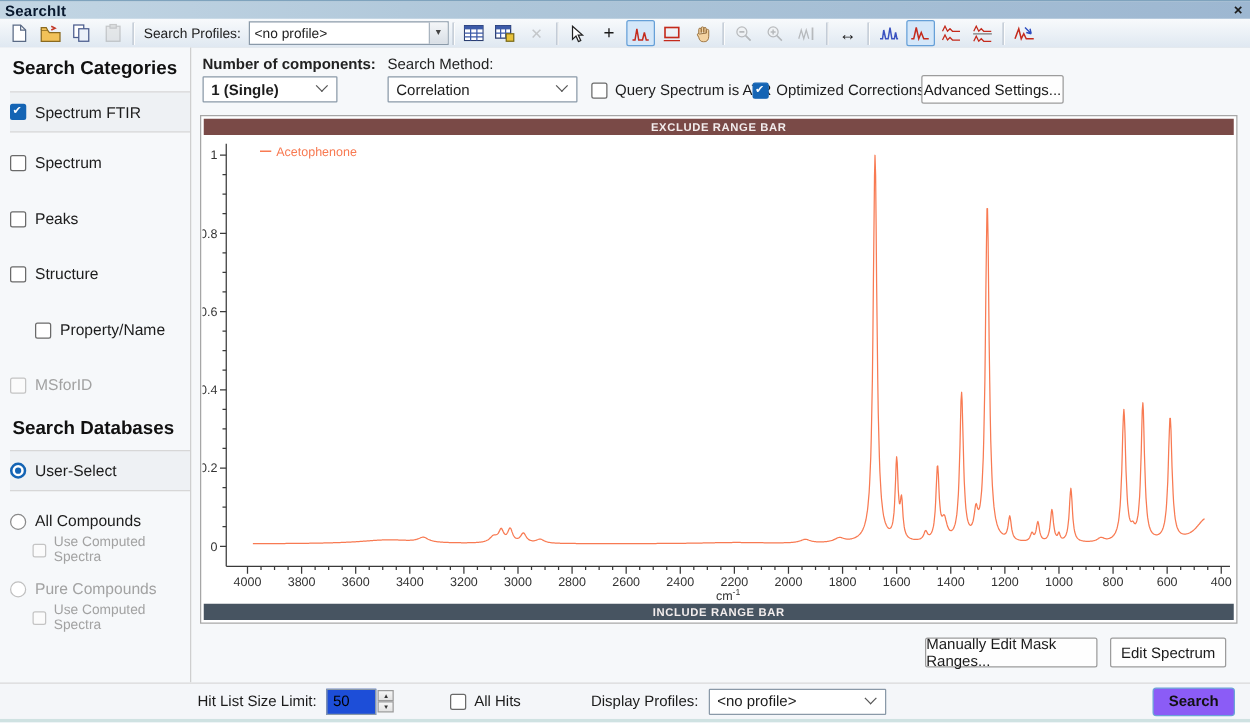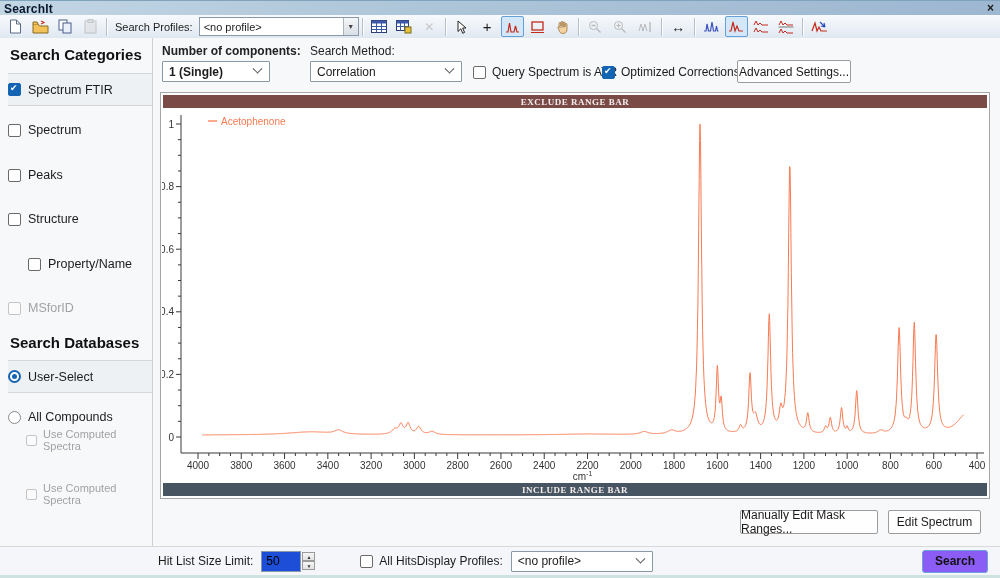--- a/index.html
+++ b/index.html
@@ -54,21 +54,21 @@
   .combo .val{flex:1;padding-left:6px;font-size:12px;}
   .combo .val.b{font-weight:bold;}
   .chev{width:6px;height:6px;border-right:1.4px solid #555;border-bottom:1.4px solid #555;transform:rotate(45deg) translate(-2px,-2px);margin-right:8px;flex:none;}
   .cbrow{position:absolute;display:flex;align-items:center;}
   .cbrow .lbl{margin-left:6px;font-size:12px;}
   .pbtn{position:absolute;background:#fefefe;border:1px solid #9c9c9c;border-radius:2px;font-size:12px;color:#1a1a1a;
         display:flex;align-items:center;justify-content:center;box-sizing:border-box;}
   
   .chart-panel{position:absolute;left:160px;top:54px;width:830px;height:407px;background:#fff;border:1px solid #a6a6a6;box-sizing:border-box;}
   .range-bar{position:absolute;left:2px;right:2px;height:13px;color:#f3eded;font-size:9px;letter-spacing:.5px;
-    display:flex;align-items:center;justify-content:center;font-weight:bold;font-family:Liberation Serif, serif;}
+    display:flex;align-items:center;justify-content:center;font-weight:bold;}
   .range-bar.top{top:2px;background:#7a4a47;}
   .range-bar.bot{bottom:2px;background:#475461;}
   #spectrum-svg{position:absolute;left:1px;top:16px;}
   
   .maskrow{position:absolute;left:158px;top:473px;height:24px;display:flex;align-items:center;}
   
   .footer{position:absolute;left:0;right:0;top:508px;bottom:0;border-top:1px solid #d9d9d9;background:#f4f6f9;
     display:flex;align-items:center;padding-left:158px;box-sizing:border-box;}
   .finput{width:30px;height:19px;border:1px solid #8a99a8;background:#1d4ed8;font-size:12px;padding:0 4px;font-family:inherit;}
   .spin{display:flex;flex-direction:column;margin-left:1px;}
@@ -254,20 +254,24 @@
       <span class="rb on"></span>
       <span class="lbl b">User-Select</span>
     </div>
     <div class="sb-row" style="top:367px;">
       <span class="rb"></span>
       <span class="lbl">All Compounds</span>
     </div>
     <div class="sb-row sub" style="top:392px;">
       <span class="cb sm dis"></span>
       <span class="lbl">Use Computed Spectra</span>
+    </div>
+    <div class="sb-row" style="top:421px;">
+      <span class="rb dis"></span>
+      <span class="lbl dim">Pure Compounds</span>
     </div>
     <div class="sb-row sub" style="top:446px;">
       <span class="cb sm dis"></span>
       <span class="lbl">Use Computed Spectra</span>
     </div>
   </div>
 
   <div class="flabel b" style="left:162px;top:6px;">Number of components:</div>
   <div class="flabel" style="left:310px;top:6px;">Search Method:</div>
 
@@ -429,20 +433,20 @@
     <span>Hit List Size Limit:</span>
     <input class="finput" style="margin-left: 8px;" value="50">
     <span class="spin">
         <span>▲</span>
         <span>▼</span>
       </span>
     <span class="cbrow" style="position:static;margin-left:29px;padding-left:16px;">
       <span class="cb"></span>
       <span class="lbl">All Hits</span>
     </span>
-    <span style="">Display Profiles:</span>
+    <span style="margin-left:56px;">Display Profiles:</span>
     <div class="combo" style="position:static;width:142px;margin-left:8px;">
       <span class="val">&lt;no profile&gt;</span>
       <span class="chev"></span>
     </div>
     <div class="search-btn">Search</div>
   </div>
 </div>
 
 </body></html>

